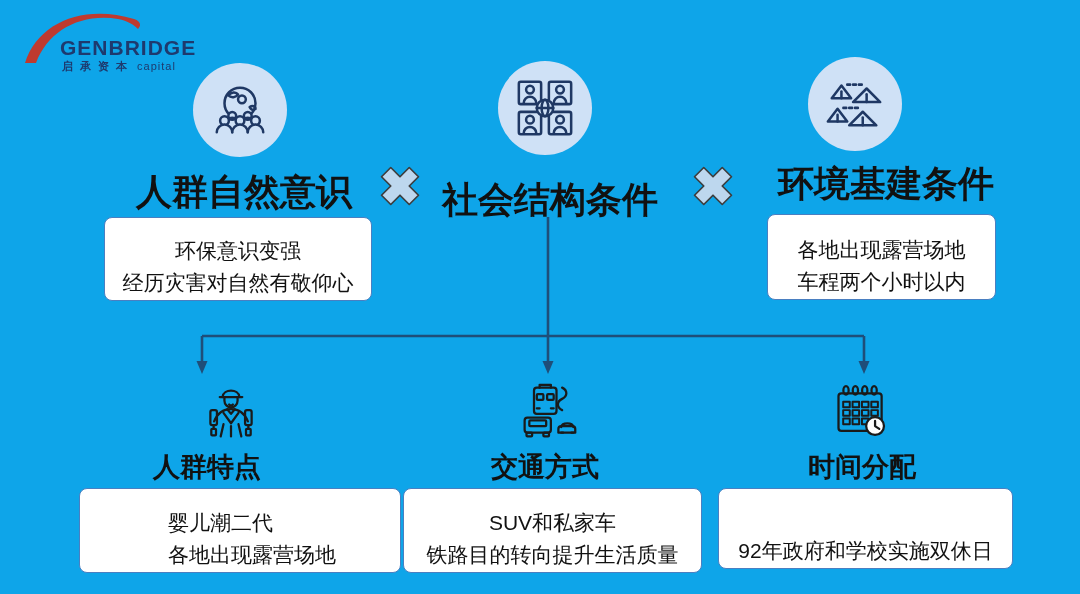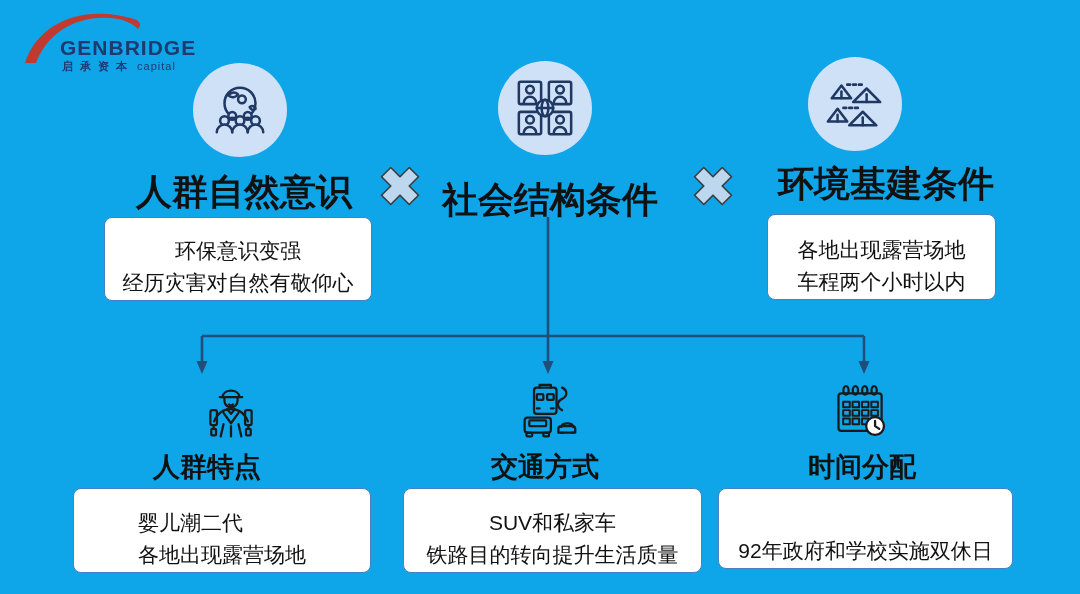--- a/index.html
+++ b/index.html
@@ -197,21 +197,21 @@
       <rect x="33" y="39" width="7" height="6"></rect>
     </g>
     <circle cx="47" cy="47" r="9.5" fill="#ffffff"></circle>
     <path d="M47 47 V41.5 M47 47 L51.5 50"></path>
   </svg>
 
   <div class="rtitle" style="left:57px;top:449px;">人群特点</div>
   <div class="rtitle" style="left:395px;top:449px;">交通方式</div>
   <div class="rtitle" style="left:712px;top:449px;">时间分配</div>
 
-  <div class="box" style="left:73px;top:488px;width:296px;height:83px;">
+  <div class="box" style="left:79px;top:488px;width:296px;height:83px;padding-left:24px;">
     <div class="box-inner align-left">
       <span>婴儿潮二代</span>
       <span>各地出现露营场地</span>
     </div>
   </div>
   <div class="box" style="left:403px;top:488px;width:297px;height:83px;">
     <div class="box-inner">
       <span>SUV和私家车</span>
       <span>铁路目的转向提升生活质量</span>
     </div>

